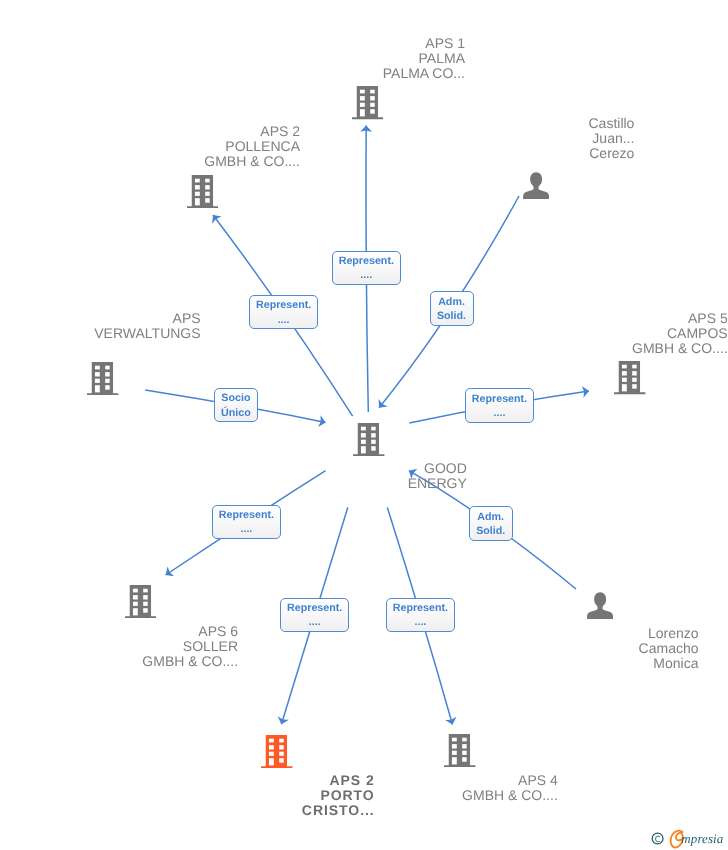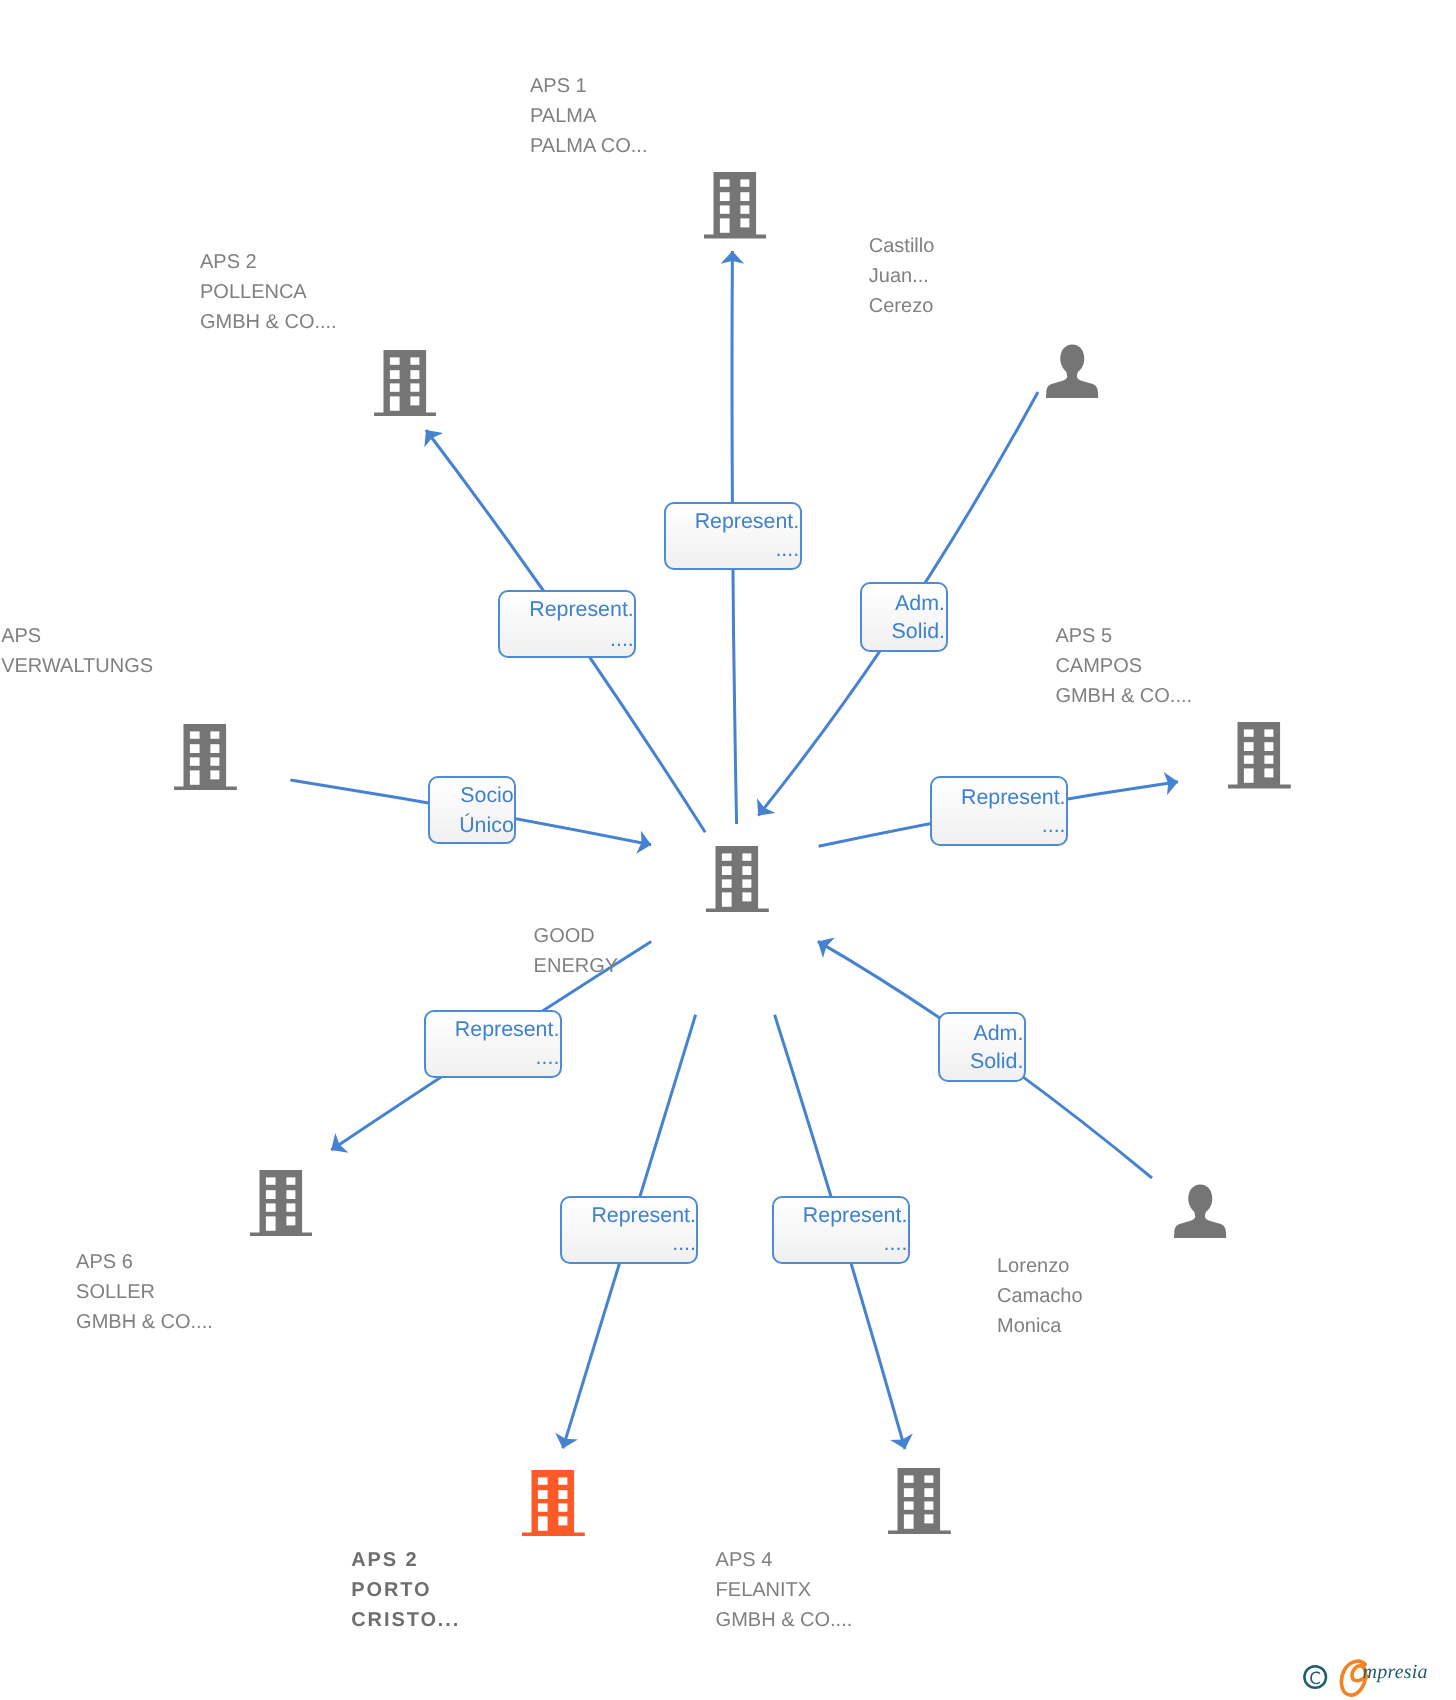--- a/index.html
+++ b/index.html
@@ -6,31 +6,31 @@
   html,body{margin:0;padding:0;}
   body{
     width:728px;height:850px;position:relative;background:#ffffff;overflow:hidden;
     font-family:"Liberation Sans",sans-serif;
     -webkit-font-smoothing:antialiased;
     text-rendering:geometricPrecision;
   }
   #graph{position:absolute;left:0;top:0;width:728px;height:850px;}
   #edges{position:absolute;left:0;top:0;}
   .node{position:absolute;}
-  .node .caption{position:absolute;text-align:left;font-size:10px;line-height:15px;
+  .node .caption{position:absolute;text-align:right;font-size:14px;line-height:15px;
      color:#808080;white-space:nowrap;}
   .node .caption.bold{font-weight:bold;color:#6e6e6e;letter-spacing:0.95px;text-indent:0.95px;}
   .edge-label{position:absolute;border:1px solid #4d8bd4;border-radius:5px;
     background:linear-gradient(180deg,#ffffff 0%,#f0f0f0 100%);
-    color:#3e82ce;font-size:10.7px;box-sizing:border-box;text-align:right;
-    overflow:hidden;}
+    color:#3e82ce;font-size:10.7px;box-sizing:border-box;text-align:center;
+    overflow:hidden;font-weight:bold;}
   .edge-label span{display:block;line-height:14.5px;}
   #watermark{position:absolute;left:650px;top:829px;width:78px;height:22px;}
   #watermark .wm-text{position:absolute;left:31.3px;top:2.3px;
-     font-family:"Liberation Serif",serif;font-style:italic;font-size:10px;
+     font-family:"Liberation Serif",serif;font-style:italic;font-size:13px;
      color:#1f5c6e;letter-spacing:0.1px;}
 </style>
 </head>
 <body>
 
 <div id="graph">
     <svg id="edges" width="728" height="850">
       <g>
         <path d="M368.3 412 Q365.35 266.25 366.2 125.5" fill="none" stroke="#4583d2" stroke-width="1.5"></path>
         <path d="M0 0 L-6.4 -5.9 L-5.0 0 L-6.4 5.9 Z" fill="#4583d2" transform="translate(366.2,125.5) rotate(-89.65399061779728)"></path>
@@ -221,21 +221,20 @@
         <rect x="18.2" y="3.7" width="4.5" height="3.7" fill="#ffffff"></rect>
         <rect x="7.95" y="10.1" width="4.85" height="4.4" fill="#ffffff"></rect>
         <rect x="18.2" y="10.1" width="4.5" height="4.4" fill="#ffffff"></rect>
         <rect x="7.95" y="16.7" width="4.85" height="4.2" fill="#ffffff"></rect>
         <rect x="18.2" y="16.7" width="4.5" height="4.2" fill="#ffffff"></rect>
         <rect x="7.95" y="23.2" width="4.85" height="7.2" fill="#ffffff"></rect>
         <rect x="18.2" y="23.2" width="4.5" height="4.5" fill="#ffffff"></rect>
       </svg>
       <div class="caption" style="left: 357.8px; top: 773px; width: 200px;">
         <div>APS 4</div>
-        <div>FELANITX</div>
         <div>GMBH &amp; CO....</div>
       </div>
     </div>
     <div class="edge-label" style="left: 332px; top: 250.5px; width: 68.6px; height: 34.2px; padding-top: 2.2px;">
       <span>Represent.</span>
       <span>....</span>
     </div>
     <div class="edge-label" style="left: 249.3px; top: 295.3px; width: 68.6px; height: 34.2px; padding-top: 2.2px;">
       <span>Represent.</span>
       <span>....</span>

